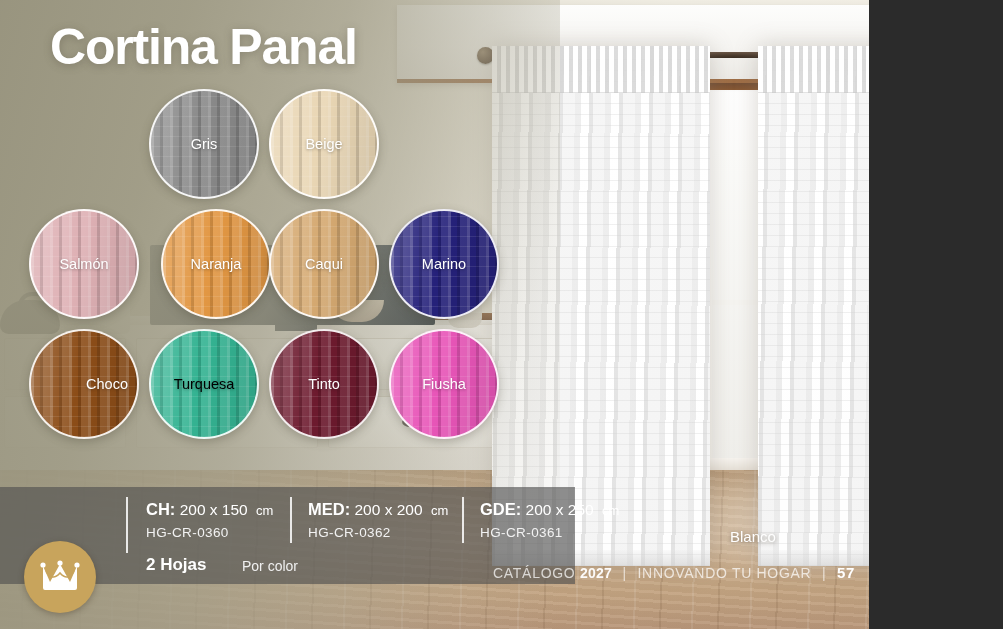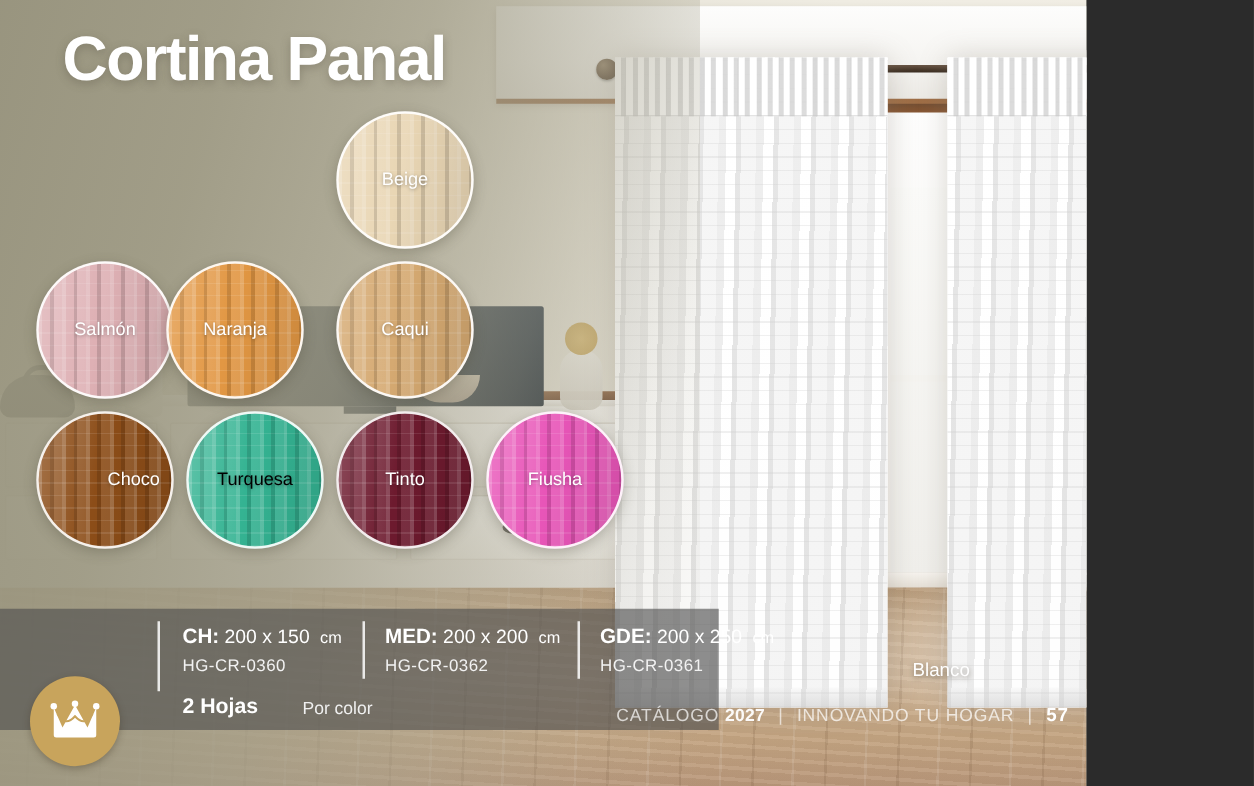--- a/index.html
+++ b/index.html
@@ -270,40 +270,50 @@
         <div class="frame-art1"></div>
         <div class="frame-art2"></div>
       </div>
     </div>
   </div>
 
   <div class="left-tint"></div>
 
   <div class="title">Cortina Panal</div>
 
+  <div class="swatch" style="left: 149px; top: 89px; background: rgb(138, 138, 138);">
+      <div class="tex"></div>
+      <div class="gloss"></div>
+      <div class="lbl" style="color: rgb(255, 255, 255);">Gris</div>
+    </div>
   <div class="swatch" style="left: 269px; top: 89px; background: rgb(233, 214, 180);">
       <div class="tex"></div>
       <div class="gloss"></div>
       <div class="lbl" style="color: rgb(255, 255, 255);">Beige</div>
     </div>
 
   <div class="swatch" style="left: 29px; top: 209px; background: rgb(222, 176, 180);">
       <div class="tex"></div>
       <div class="gloss"></div>
       <div class="lbl" style="color: rgb(255, 255, 255);">Salmón</div>
     </div>
-  <div class="swatch" style="left: 133px; top: 209px; background: rgb(226, 151, 67);">
+  <div class="swatch" style="left: 161px; top: 209px; background: rgb(226, 151, 67);">
       <div class="tex"></div>
       <div class="gloss"></div>
       <div class="lbl" style="color: rgb(255, 255, 255);">Naranja</div>
     </div>
   <div class="swatch" style="left: 269px; top: 209px; background: rgb(213, 169, 113);">
       <div class="tex"></div>
       <div class="gloss"></div>
       <div class="lbl" style="color: rgb(255, 255, 255);">Caqui</div>
+    </div>
+  <div class="swatch" style="left: 389px; top: 209px; background: rgb(37, 33, 122);">
+      <div class="tex"></div>
+      <div class="gloss"></div>
+      <div class="lbl" style="color: rgb(255, 255, 255);">Marino</div>
     </div>
 
   <div class="swatch" style="left: 29px; top: 329px; background: rgb(140, 77, 24);">
       <div class="tex"></div>
       <div class="gloss"></div>
       <div class="lbl" style="color: rgb(255, 255, 255); padding-left: 46px;">Choco</div>
     </div>
   <div class="swatch" style="left: 149px; top: 329px; background: rgb(52, 179, 146);">
       <div class="tex"></div>
       <div class="gloss"></div>

